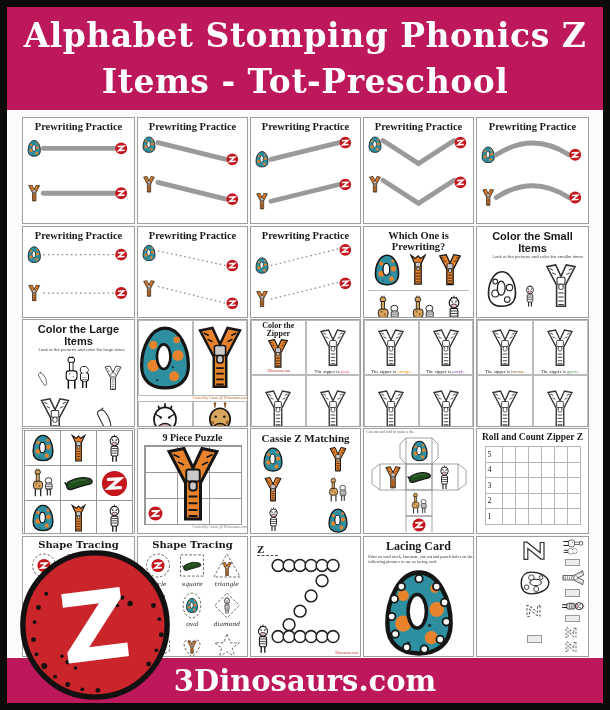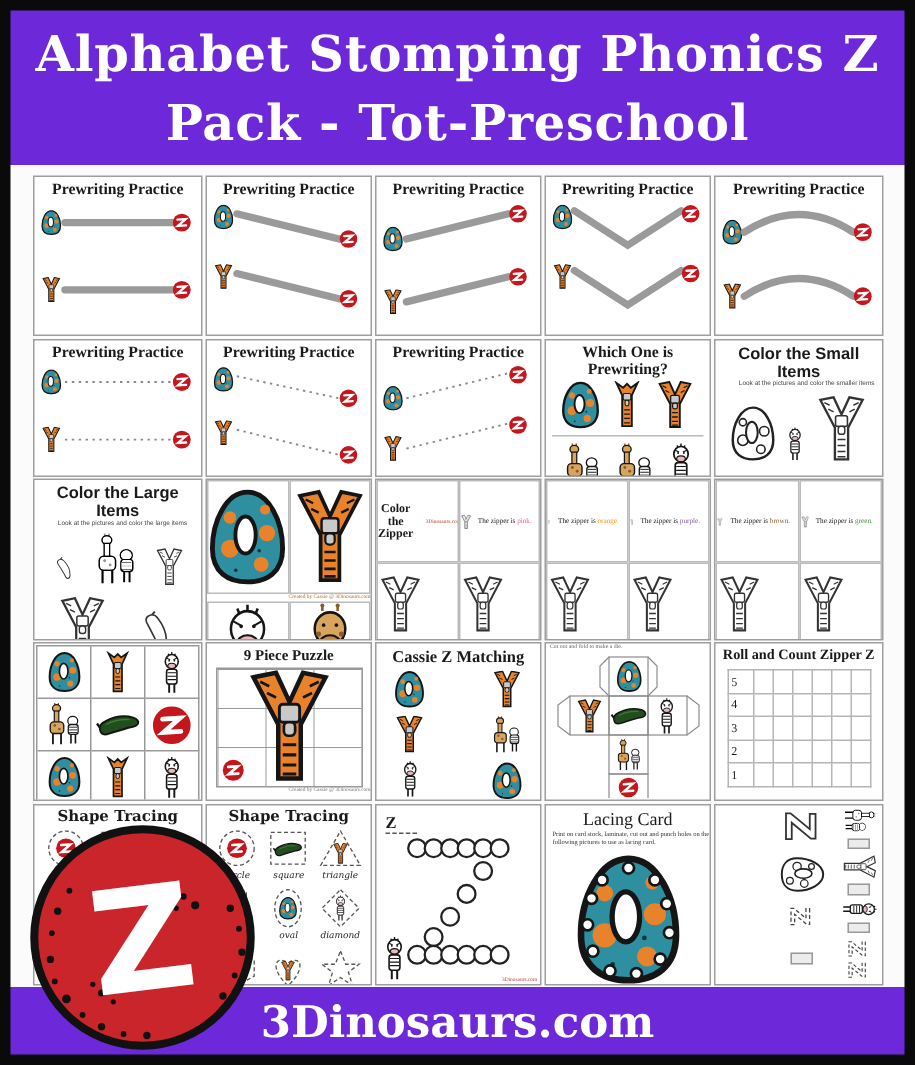--- a/index.html
+++ b/index.html
@@ -1,19 +1,19 @@
 <!DOCTYPE html>
 <html><head>
 <meta charset="utf-8">
 <style>
   html,body{margin:0;padding:0;background:#222;}
   #frame{position:relative;width:610px;height:710px;background:#0a0a0a;overflow:hidden;
          font-family:"Liberation Serif",serif;}
   
-  .banner{position:absolute;left:7px;width:596px;background:#6d28d9;color:#fff;
+  .banner{position:absolute;left:7px;width:596px;background:#be185d;color:#fff;
           font-family:"DejaVu Serif",serif;font-weight:bold;text-align:center;}
   #header{top:7px;height:103px;display:flex;flex-direction:column;justify-content:center;}
   .h-line{font-size:33px;line-height:46px;letter-spacing:0.5px;}
   #content-bg{position:absolute;left:7px;top:110px;width:596px;height:548px;background:#fbfbfb;}
   #footer{top:658px;height:45px;display:flex;align-items:center;justify-content:center;font-size:29px;z-index:2;}
   
   .card{position:absolute;background:#fff;border:1px solid #9e9e9e;box-sizing:border-box;
         overflow:hidden;color:#1a1a1a;z-index:1;}
   .pwt,.wt{font-weight:bold;font-size:10.5px;text-align:center;padding-top:3px;}
   .pwb{display:block;width:100%;height:84px;}
@@ -28,21 +28,21 @@
   .i30{width:26px;height:32px;}
   .bw{filter:grayscale(1) brightness(1.5) contrast(1.3);}
   
   .mc-grid{display:grid;grid-template-columns:1fr 1fr;}
   .mc-cell{border:0.5px solid #bbb;display:flex;align-items:center;justify-content:center;height:74px;}
   .mc-cell.short{height:30px;align-items:flex-start;}
   .mc-credit{grid-column:1 / span 2;font-size:6px;color:#b96a24;text-align:right;
              transform:scale(.6);transform-origin:right top;white-space:nowrap;height:5px;}
   
   .cz-grid{display:grid;grid-template-columns:1fr 1fr;}
-  .cz-cell{border:0.5px solid #bbb;height:53px;display:flex;flex-direction:row;align-items:center;justify-content:space-between;overflow:hidden;}
+  .cz-cell{border:0.5px solid #bbb;height:53px;display:flex;flex-direction:column;align-items:center;justify-content:flex-end;overflow:hidden;}
   .cz-title{font-weight:bold;font-size:8px;text-align:center;line-height:1.05;padding-top:1px;}
   .cz-site{font-size:6px;color:#c0392b;transform:scale(.6);white-space:nowrap;}
   .cz-cap{font-size:6px;transform:scale(.8);white-space:nowrap;}
   .cz-zip{width:30px;height:40px;} .cz-zip-c{width:24px;height:30px;}
   
   .g3{display:grid;grid-template-columns:repeat(3,1fr);margin:1px;border-top:1px solid #999;border-left:1px solid #999;}
   .g3>div{border-right:1px solid #999;border-bottom:1px solid #999;height:34px;
           display:flex;align-items:center;justify-content:center;}
   
   .pz-box{position:relative;width:96px;height:78px;margin:2px auto 0;border:1px solid #999;
@@ -71,21 +71,21 @@
   .dash{fill:none;stroke:#555;stroke-width:1;stroke-dasharray:3 2;}
   .sh-lab{font-size:6px;font-style:italic;font-family:"DejaVu Serif",serif;margin-top:0px;}
   
   .dz-head{padding:2px 0 0 6px;}
   .dz-small{font-weight:bold;font-size:11px;border-bottom:1px dashed #555;padding-right:14px;}
   .dz{display:block;width:84px;height:88px;margin:0 auto;}
   .dotc{fill:#fff;stroke:#222;stroke-width:1.8;}
   .dz-zebra{position:absolute;left:4px;bottom:2px;width:16px;height:30px;}
   .dz-credit{position:absolute;right:2px;bottom:1px;font-size:6px;color:#c0392b;transform:scale(.6);transform-origin:right bottom;}
   
-  .lc-title{font-weight:normal;font-size:12px;text-align:center;padding-top:2px;}
+  .lc-title{font-weight:bold;font-size:12px;text-align:center;padding-top:2px;}
   .lc-instr{font-size:6px;color:#333;line-height:1.2;transform:scale(.72);transform-origin:left top;
             width:138%;padding:1px 0 0 6px;}
   .lc-egg{display:block;width:72px;height:88px;margin:0 auto;}
   
   .rot{position:absolute;left:-5px;top:3px;width:121px;height:113px;transform:rotate(90deg);}
   .rot-row{display:flex;align-items:center;gap:3px;padding:3px 2px 0 2px;}
   .labbox{width:6px;height:13px;border:1px solid #999;background:#ececec;}
   .r-ic{width:20px;height:26px;}
   .zdash{font-family:"DejaVu Sans",sans-serif;font-weight:bold;font-size:20px;fill:none;stroke:#444;stroke-width:1;stroke-dasharray:3 2;}
   .zout{font-family:"DejaVu Sans",sans-serif;font-weight:bold;font-size:27px;fill:none;stroke:#333;stroke-width:1.2;}
@@ -196,21 +196,21 @@
       </symbol>
       <symbol id="zdot" viewBox="0 0 20 20">
         <circle cx="10" cy="10" r="9.3" fill="#c4161c"></circle>
         <path d="M5.5 7 L14 6.5 L6 13.5 L14.5 13" stroke="#fff" stroke-width="2.4" fill="none" stroke-linecap="round"></path>
       </symbol>
     </defs>
   </svg>
 
   <div class="banner" id="header">
     <div class="h-line">Alphabet Stomping Phonics Z</div>
-    <div class="h-line">Pack - Tot-Preschool</div>
+    <div class="h-line">Items - Tot-Preschool</div>
   </div>
   <div id="content-bg"></div>
 
   <div class="card" style="left:22px;top:117px;width:113px;height:107px">
     <div class="pwt">Prewriting Practice</div>
     <svg class="pwb" viewBox="0 0 104 76">
       <use href="#egg" x="4" y="6" width="13" height="16"></use>
       <path class="sl" d="M19 14 H87"></path>
       <use href="#zdot" x="86" y="8" width="12" height="12"></use>
       <use href="#zip-open" x="4" y="48" width="13" height="16"></use>

